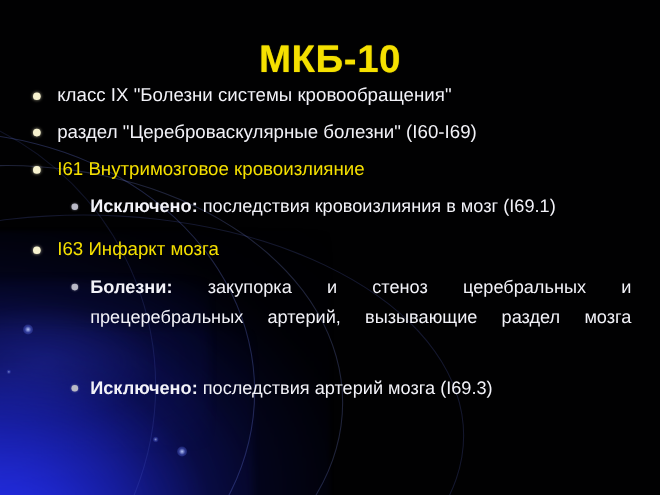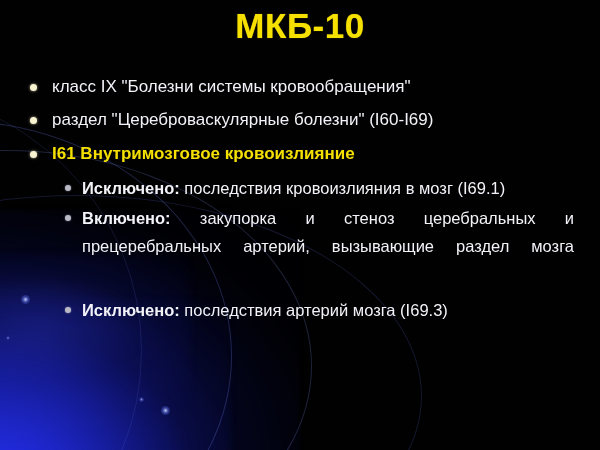--- a/index.html
+++ b/index.html
@@ -90,21 +90,21 @@
   .content {
     position: relative;
     z-index: 3;
     width: 600px;
     height: 450px;
   }
 
   .slide-title {
     position: absolute;
     left: 0;
-    top: 6px;
+    top: 34px;
     width: 600px;
     text-align: center;
     color: #f5e000;
     font-size: 35px;
     font-weight: bold;
     letter-spacing: 0.5px;
     text-shadow: 0 0 1px rgba(255,240,0,0.6);
   }
 
   .bullets {
@@ -127,21 +127,21 @@
     content: "";
     position: absolute;
     left: 30px;
     top: 10px;
     width: 7px;
     height: 7px;
     border-radius: 50%;
     background: #f7f2cf;
     box-shadow: 0 0 3px rgba(255,250,210,0.7);
   }
-  .b1.accent { color: #f5e000; font-weight: bold; }
+  .b1.accent { color: #f5e000; font-weight: normal; }
 
   .b2 {
     position: relative;
     padding-left: 82px;
     padding-right: 26px;
     margin-bottom: 5px;
     font-size: 16.5px;
     color: #f2f2f8;
     line-height: 28px;
   }
@@ -192,23 +192,24 @@
       <div class="b1">класс IX "Болезни системы кровообращения"</div>
 
       <div class="b1">раздел "Цереброваскулярные болезни" (I60-I69)</div>
 
       <div class="b1 accent gap-top-s">I61 Внутримозговое кровоизлияние</div>
 
       <div class="b2 sp-tight">
         <span class="lead">Исключено:</span><span> последствия кровоизлияния в мозг (I69.1)</span>
       </div>
 
+      <div class="b1 accent gap-top">I63 Инфаркт мозга</div>
 
       <div class="b2 justify">
-        <span class="lead">Включено:</span><span> закупорка и стеноз церебральных и прецеребральных артерий, вызывающие раздел мозга</span>
+        <span class="lead">Болезни:</span><span> закупорка и стеноз церебральных и прецеребральных артерий, вызывающие раздел мозга</span>
       </div>
 
       <div class="b2 gap-top-s">
         <span class="lead">Исключено:</span><span> последствия артерий мозга (I69.3)</span>
       </div>
 
     </div>
   </div>
 </div>
 

